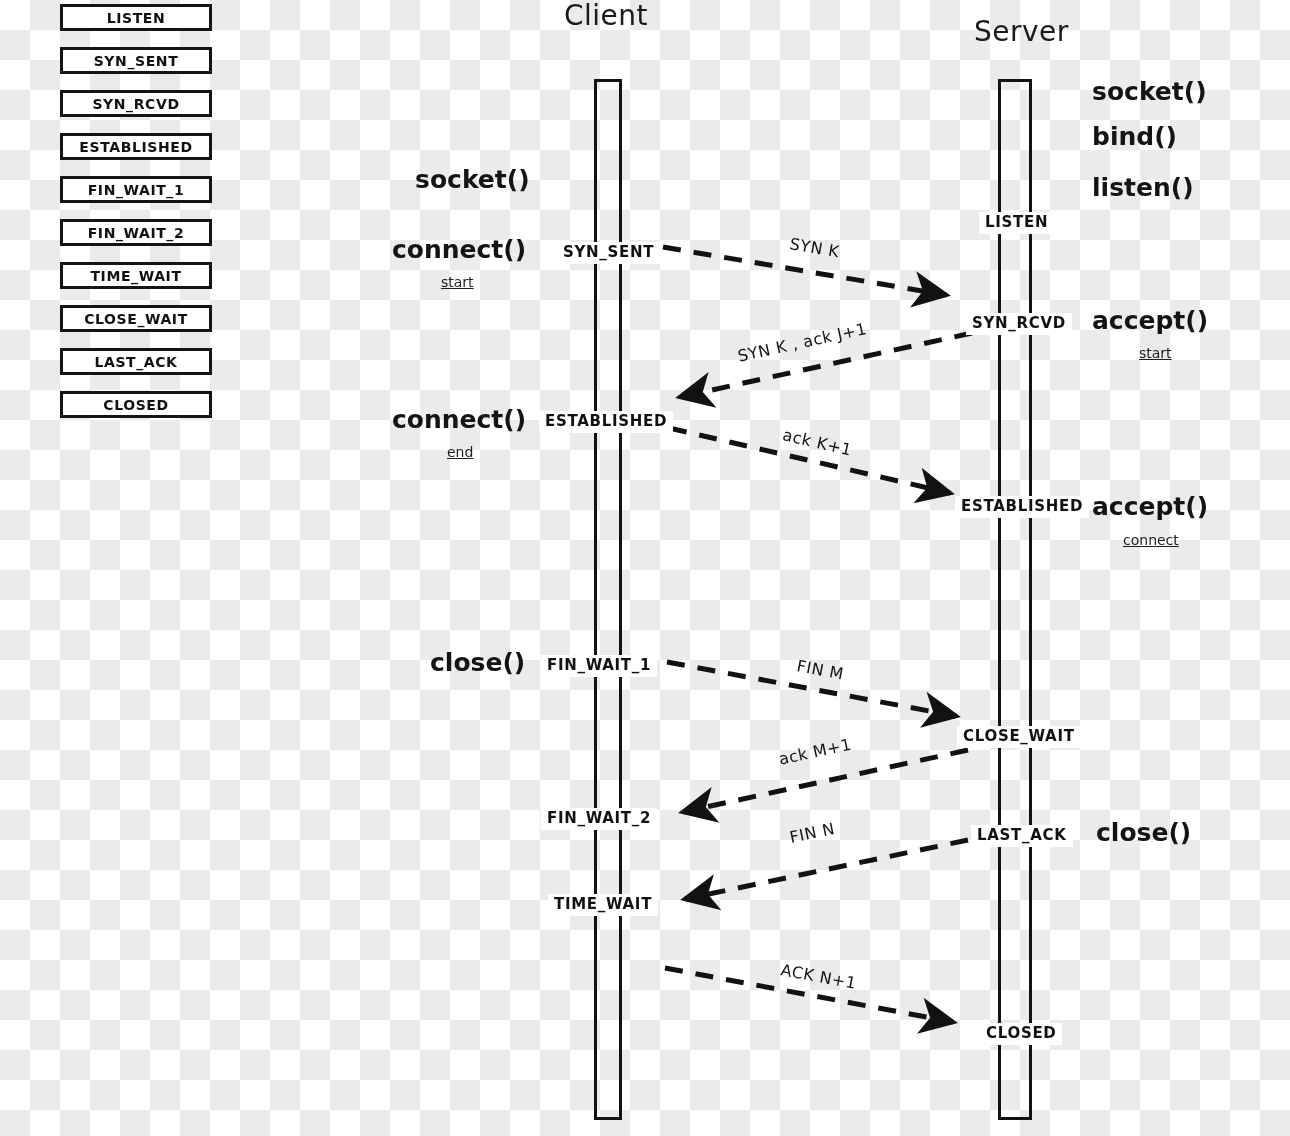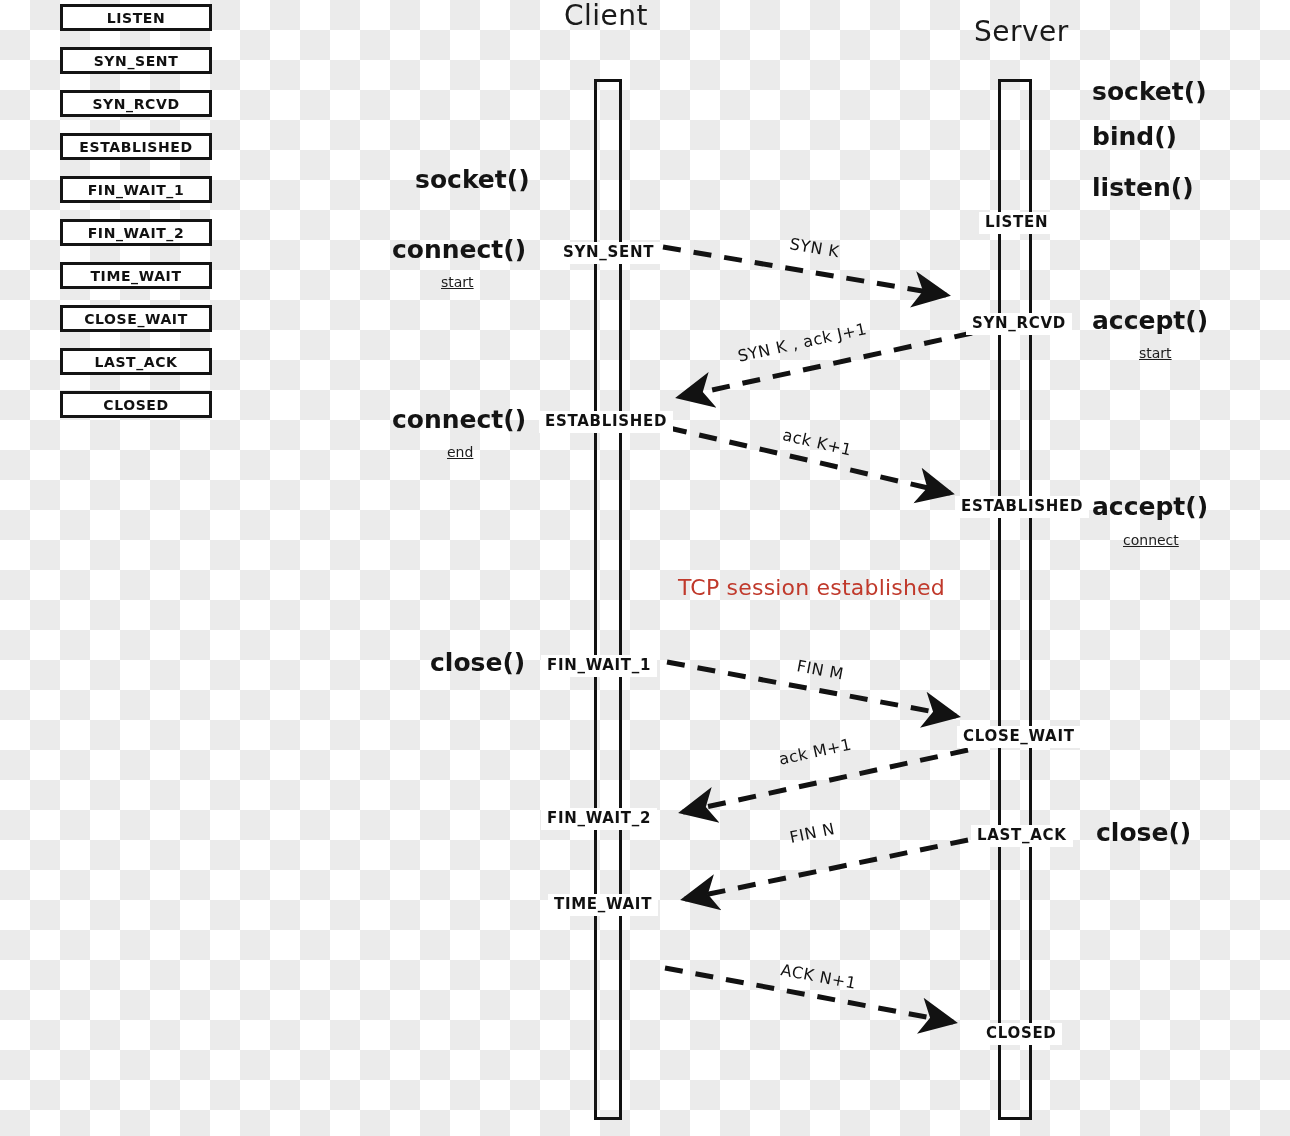--- a/index.html
+++ b/index.html
@@ -175,21 +175,20 @@
   <div class="api" style="left:1092px; top:175px;">listen()</div>
 
   <div class="api" style="left:1092px; top:308px;">accept()</div>
   <div class="api-sub" style="left:1139px; top:345px;">start</div>
 
   <div class="api" style="left:1092px; top:494px;">accept()</div>
   <div class="api-sub" style="left:1123px; top:532px;">connect</div>
 
   <div class="api" style="left:1096px; top:820px;">close()</div>
 
-  <div class="session-note" style="left:678px; top:575px; color:#c0392b;">TCP session established</div>
 
   <div class="msg-label" style="left:790px; top:234px; transform:rotate(9.6deg);">SYN K</div>
 
   <div class="msg-label" style="left:738px; top:347px; transform:rotate(-12.4deg);">SYN K , ack J+1</div>
 
   <div class="msg-label" style="left:783px; top:425px; transform:rotate(13.0deg);">ack K+1</div>
 
   <div class="msg-label" style="left:797px; top:656px; transform:rotate(10.6deg);">FIN M</div>
 
   <div class="msg-label" style="left:779px; top:750px; transform:rotate(-12.3deg);">ack M+1</div>

